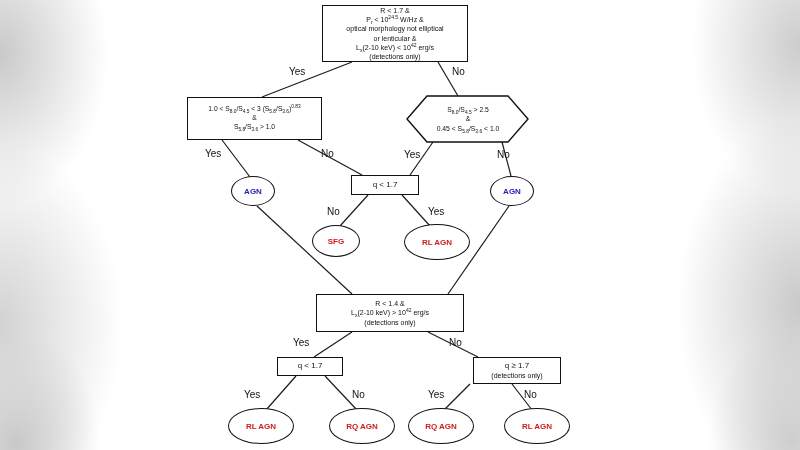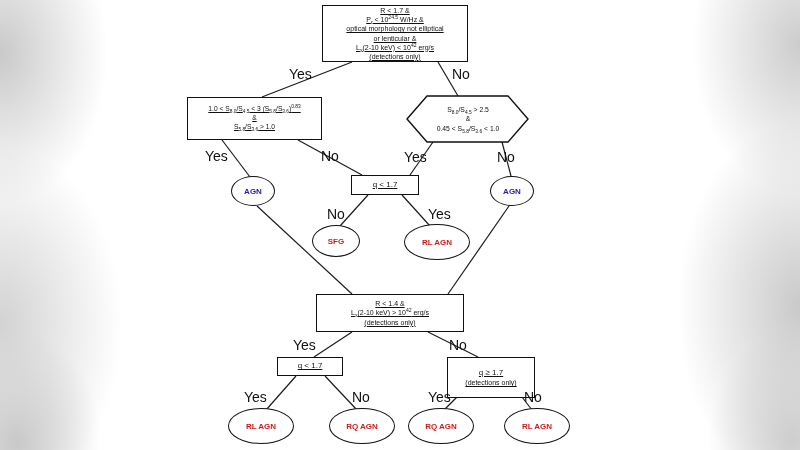--- a/index.html
+++ b/index.html
@@ -14,26 +14,26 @@
       radial-gradient(150px 210px at 100% 10%, #cccccc 0%, rgba(204,204,204,0) 72%),
       radial-gradient(170px 260px at 100% 68%, #c9c9c9 0%, rgba(201,201,201,0) 72%),
       radial-gradient(120px 160px at 99% 98%, #cfcfcf 0%, rgba(207,207,207,0) 70%);
   }
   .wires{position:absolute;left:0;top:0;pointer-events:none;}
   .wires line{stroke:#1c1c1c;stroke-width:1.2;}
   .wires polygon{fill:#ffffff;stroke:#111;stroke-width:1.4;}
   .box{
     position:absolute;background:#fff;border:1.4px solid #111;box-sizing:border-box;
     display:flex;flex-direction:column;justify-content:center;align-items:center;
-    text-align:center;font-size:7px;line-height:1.3;padding:1px 2px;text-decoration:underline;
+    text-align:center;font-size:7px;line-height:1.3;padding:1px 2px;
   }
   .box .bl{width:100%;white-space:nowrap;}
   .smalltxt{font-size:6.7px;}
   sub,sup{line-height:0;font-size:0.72em;}
-  .elabel{position:absolute;font-size:14px;color:#111;}
+  .elabel{position:absolute;font-size:10px;color:#111;}
   .ellipse{
     position:absolute;background:#fff;border:1.4px solid #111;box-sizing:border-box;
     border-radius:50%;display:flex;align-items:center;justify-content:center;
     font-weight:bold;font-size:8px;text-align:right;
   }
   .agn{color:var(--agn,#2020c0);}
   .result{color:var(--result,#d02020);}
   .hextext{
     position:absolute;display:flex;flex-direction:column;justify-content:center;
     text-align:center;font-size:6.8px;line-height:1.35;background:transparent;
@@ -102,21 +102,21 @@
 
   <div class="box" style="left:316px;top:294px;width:148px;height:38px;">
     <div class="bl">R &lt; 1.4 &amp;</div>
     <div class="bl">L<sub>x</sub>(2-10 keV) &gt; 10<sup>42</sup> erg/s</div>
     <div class="bl">(detections only)</div>
   </div>
 
   <div class="box" style="left:277px;top:357px;width:66px;height:19px;font-size:8px;">
     <div class="bl">q &lt; 1.7</div>
   </div>
-  <div class="box" style="left:447px;top:357px;width:88px;height:41px;">
+  <div class="box" style="left:473px;top:357px;width:88px;height:27px;">
     <div class="bl" style="font-size:8px;">q ≥ 1.7</div>
     <div class="bl">(detections only)</div>
   </div>
 
   <div class="ellipse result" style="left:228px;top:408px;width:66px;height:36px;">RL AGN</div>
   <div class="ellipse result" style="left:329px;top:408px;width:66px;height:36px;">RQ AGN</div>
   <div class="ellipse result" style="left:408px;top:408px;width:66px;height:36px;">RQ AGN</div>
   <div class="ellipse result" style="left:504px;top:408px;width:66px;height:36px;">RL AGN</div>
 
   <div class="elabel" style="left:289px;top:66px;">Yes</div>

